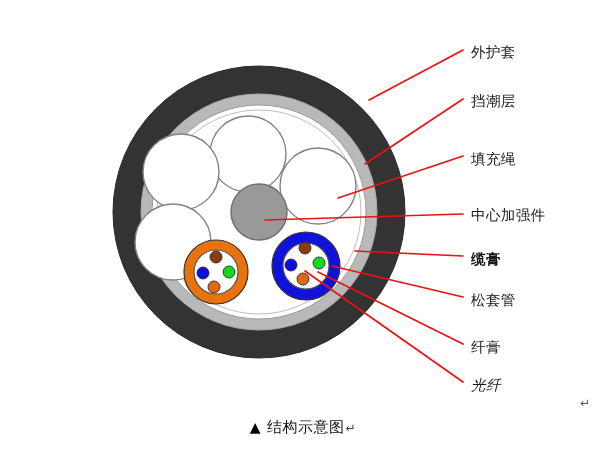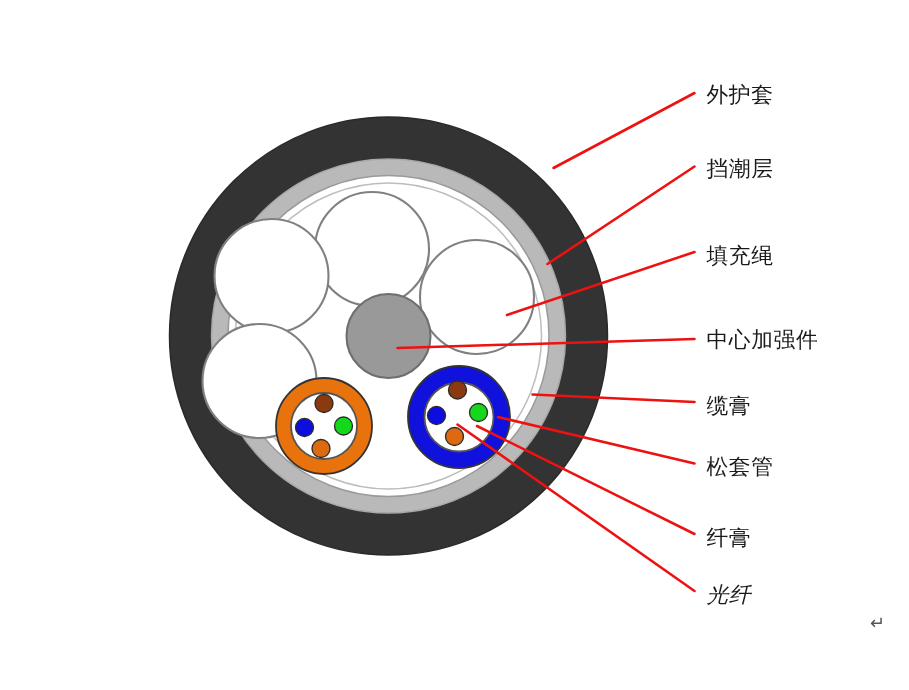--- a/index.html
+++ b/index.html
@@ -9,21 +9,21 @@
   }
   body {
     width: 606px;
     height: 460px;
     position: relative;
     overflow: hidden;
     font-family: "DejaVu Sans", "Liberation Sans", sans-serif;
   }
   #stage {
     position: absolute;
-    left: 0; top: 16px;
+    left: 0; top: 4px;
     width: 606px;
     height: 396px;
   }
   #diagram-svg {
     position: absolute;
     left: 0; top: 0;
     width: 606px;
     height: 460px;
     display: block;
   }
@@ -112,21 +112,24 @@
       <line x1="332" y1="262" x2="463" y2="293"></line>
       <line x1="318" y1="268" x2="463" y2="340"></line>
       <line x1="305" y1="267" x2="463" y2="378"></line>
     </g>
   </svg>
 
   <div class="label" style="left:471px; top:41px;">外护套</div>
   <div class="label" style="left:471px; top:90px;">挡潮层</div>
   <div class="label" style="left:471px; top:148px;">填充绳</div>
   <div class="label" style="left:471px; top:204px;text-align:center;">中心加强件</div>
-  <div class="label" style="left:471px; top:248px;">缆膏</div>
+  <div class="label" style="left:471px; top:248px;font-weight:bold;">缆膏</div>
   <div class="label" style="left:471px; top:289px;font-family:Liberation Serif, serif;">松套管</div>
   <div class="label" style="left:471px; top:336px;">纤膏</div>
   <div class="label" style="left:471px; top:374px;font-style:italic;">光纤</div>
 
   <div id="page-mark">↵</div>
 
+  <div id="caption-row">
+    <span class="tri">▲</span><span>结构示意图</span><span class="pilcrow">↵</span>
+  </div>
 
 </div>
 
 </body></html>

